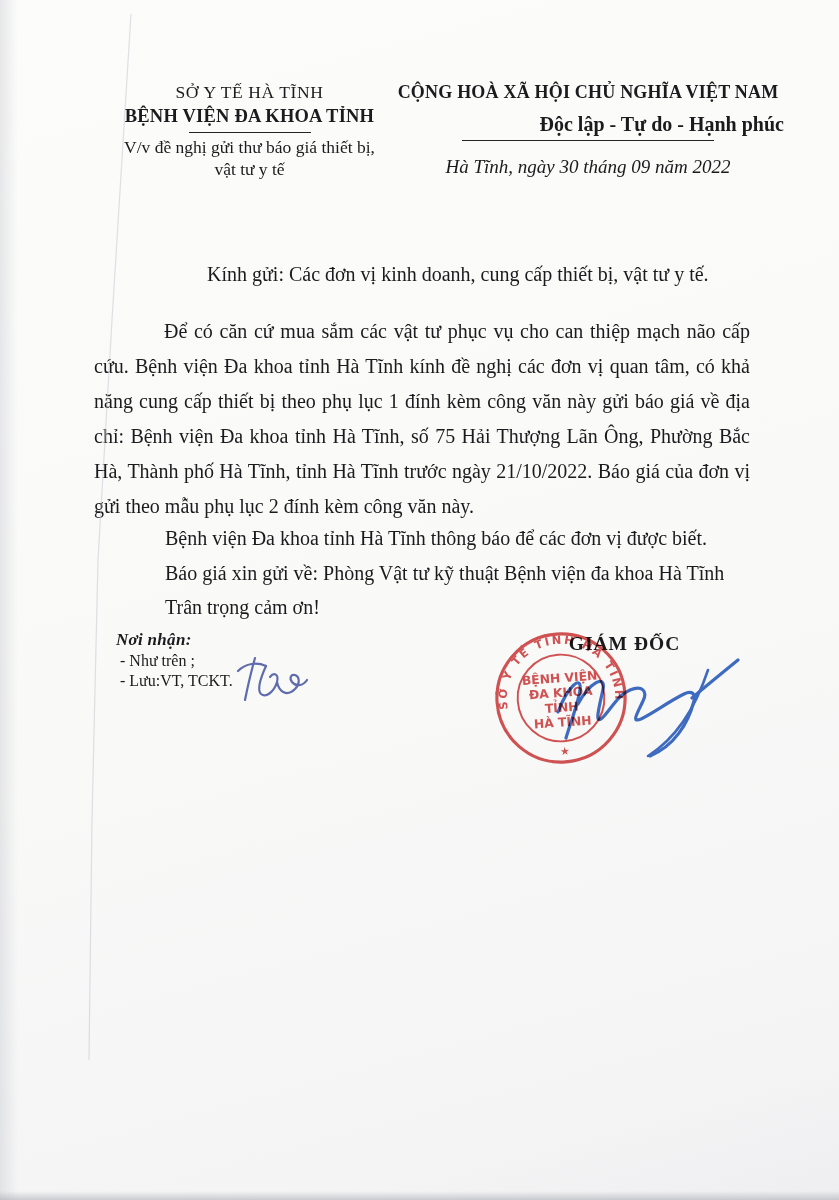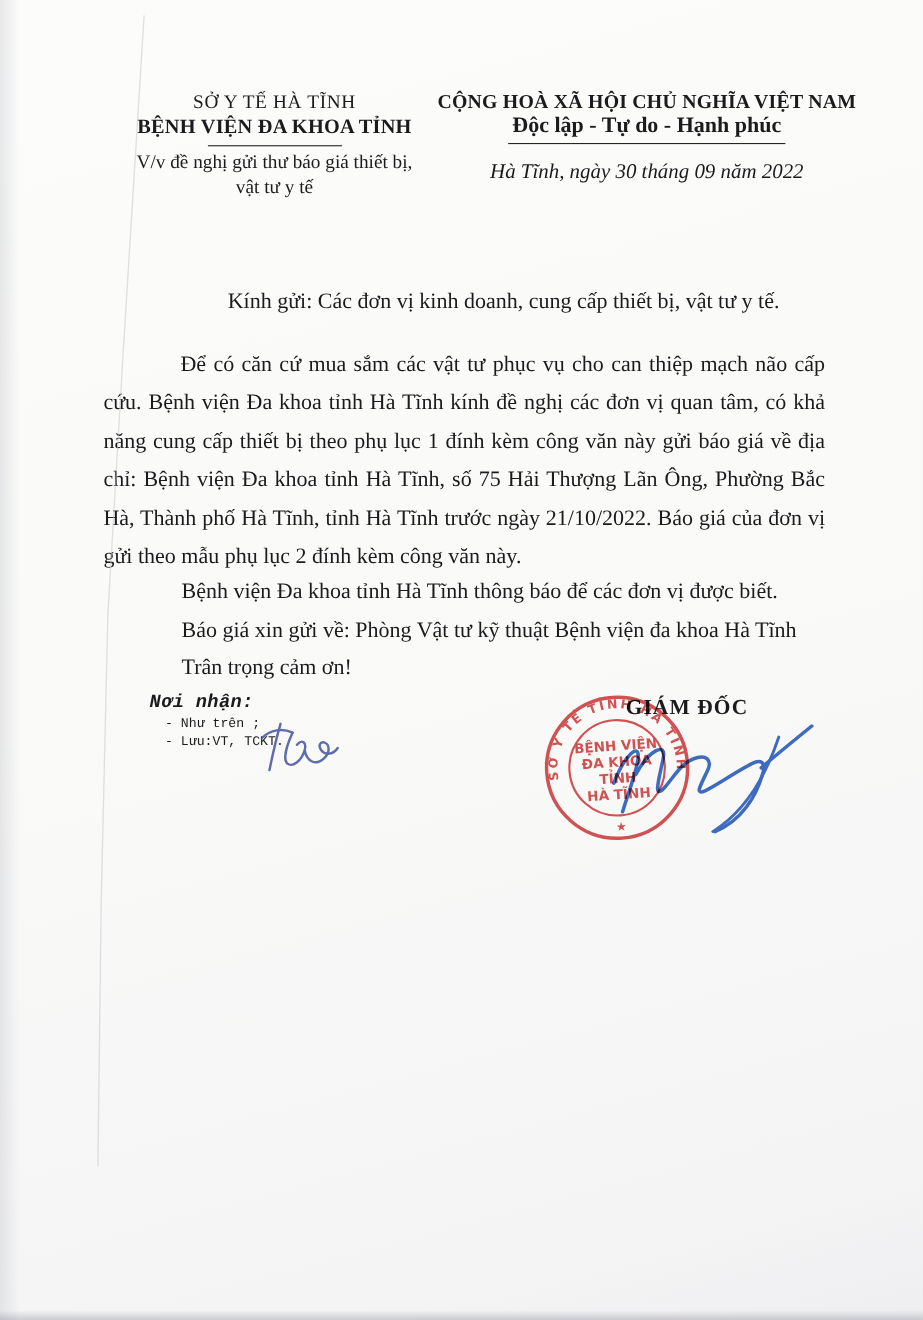--- a/index.html
+++ b/index.html
@@ -17,33 +17,33 @@
 
   .hdr-left{position:absolute;left:92px;top:82px;width:315px;text-align:center;}
   .org-parent{font-size:17.5px;letter-spacing:.6px;}
   .org-name{font-size:18.5px;font-weight:bold;margin-top:3px;letter-spacing:.2px;}
   .hr1{width:122px;border-top:1.8px solid #252527;margin:5px auto 0;}
   .doc-number{font-size:19px;margin-top:13px;}
   .subject{font-size:17.5px;width:262px;margin:3px auto 0;line-height:22px;}
 
   .hdr-right{position:absolute;left:392px;top:82px;width:392px;text-align:center;}
   .country{font-size:18px;font-weight:bold;white-space:nowrap;letter-spacing:.2px;}
-  .motto{font-size:20px;font-weight:bold;margin-top:0;}
+  .motto{font-size:20px;font-weight:bold;margin-top:10px;text-align:right;}
   .hr2{width:252px;border-top:1.8px solid #252527;margin:4px auto 0;}
   .place-date{font-size:19px;font-style:italic;margin-top:15px;}
 
   .salutation{position:absolute;left:207px;top:263px;font-size:20px;white-space:nowrap;}
   .para1{position:absolute;left:94px;top:314px;width:656px;font-size:20px;
     line-height:35px;text-align:justify;text-indent:70px;margin:0;}
   .closing{position:absolute;left:94px;top:521px;width:700px;font-size:20px;line-height:34.5px;}
   .closing p{margin:0;padding-left:71px;white-space:nowrap;}
 
-  .noi-nhan{position:absolute;left:136px;top:630px;font-family:Liberation Mono, monospace;}
+  .noi-nhan{position:absolute;left:116px;top:630px;}
   .nn-label{font-size:17px;font-weight:bold;font-style:italic;letter-spacing:.3px;}
-  .nn-item{font-size:12px;margin-top:2px;margin-left:14px;}
+  .nn-item{font-size:16px;margin-top:2px;margin-left:4px;}
 
   .signer-title{position:absolute;left:502px;top:633px;width:245px;text-align:center;
     font-size:19.5px;font-weight:bold;letter-spacing:1px;}
   .signer-name{position:absolute;left:502px;top:757px;width:245px;text-align:center;
     font-size:20.5px;font-weight:bold;letter-spacing:.3px;}
 
   .stamp{position:absolute;left:492px;top:629px;width:138px;height:138px;
     opacity:.88;mix-blend-mode:multiply;}
   .signature{position:absolute;left:548px;top:642px;width:200px;height:122px;
     opacity:.92;mix-blend-mode:multiply;}

